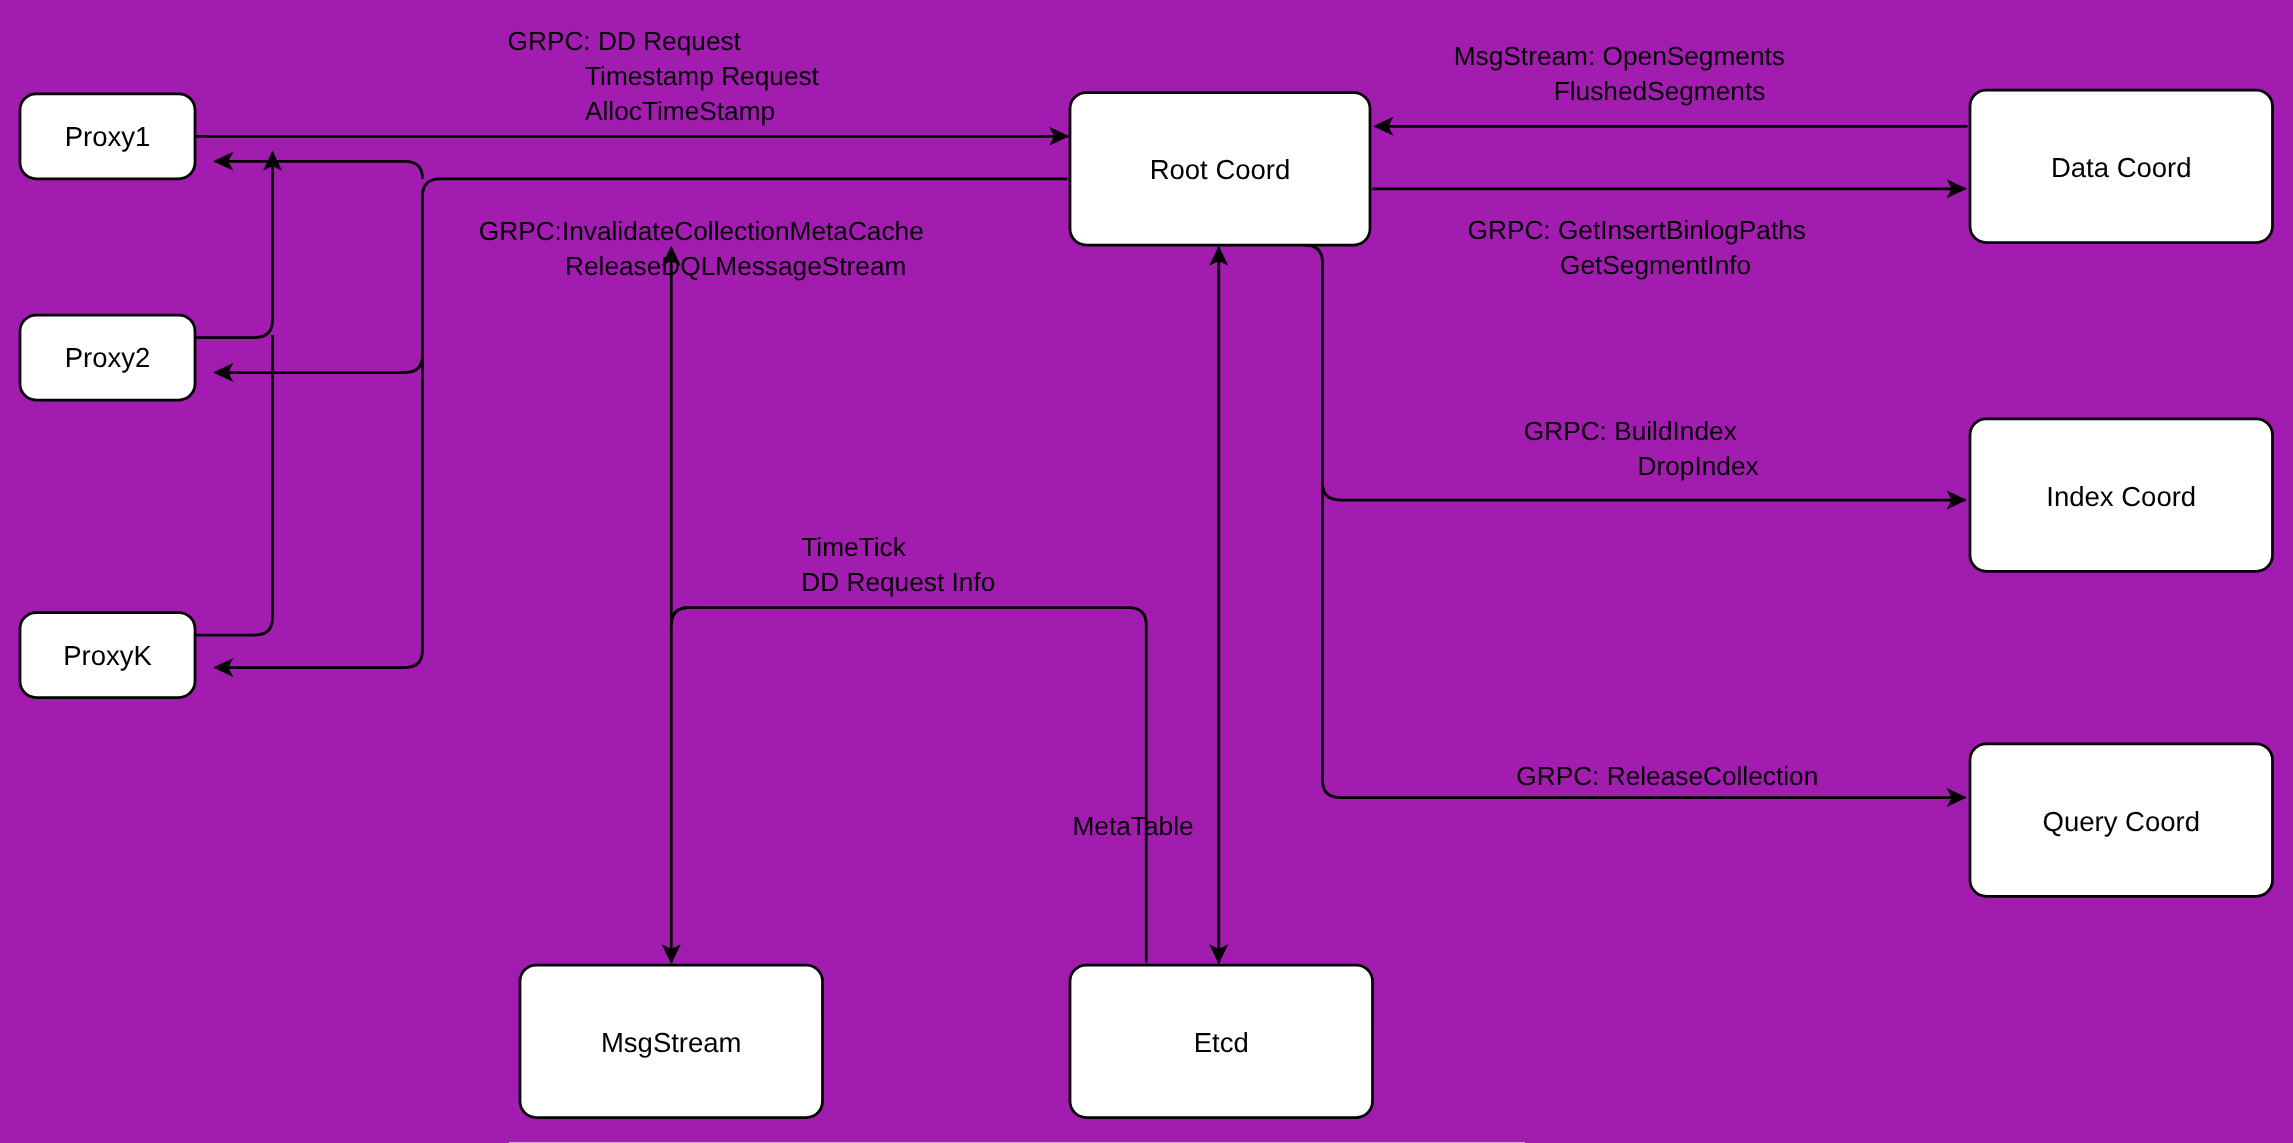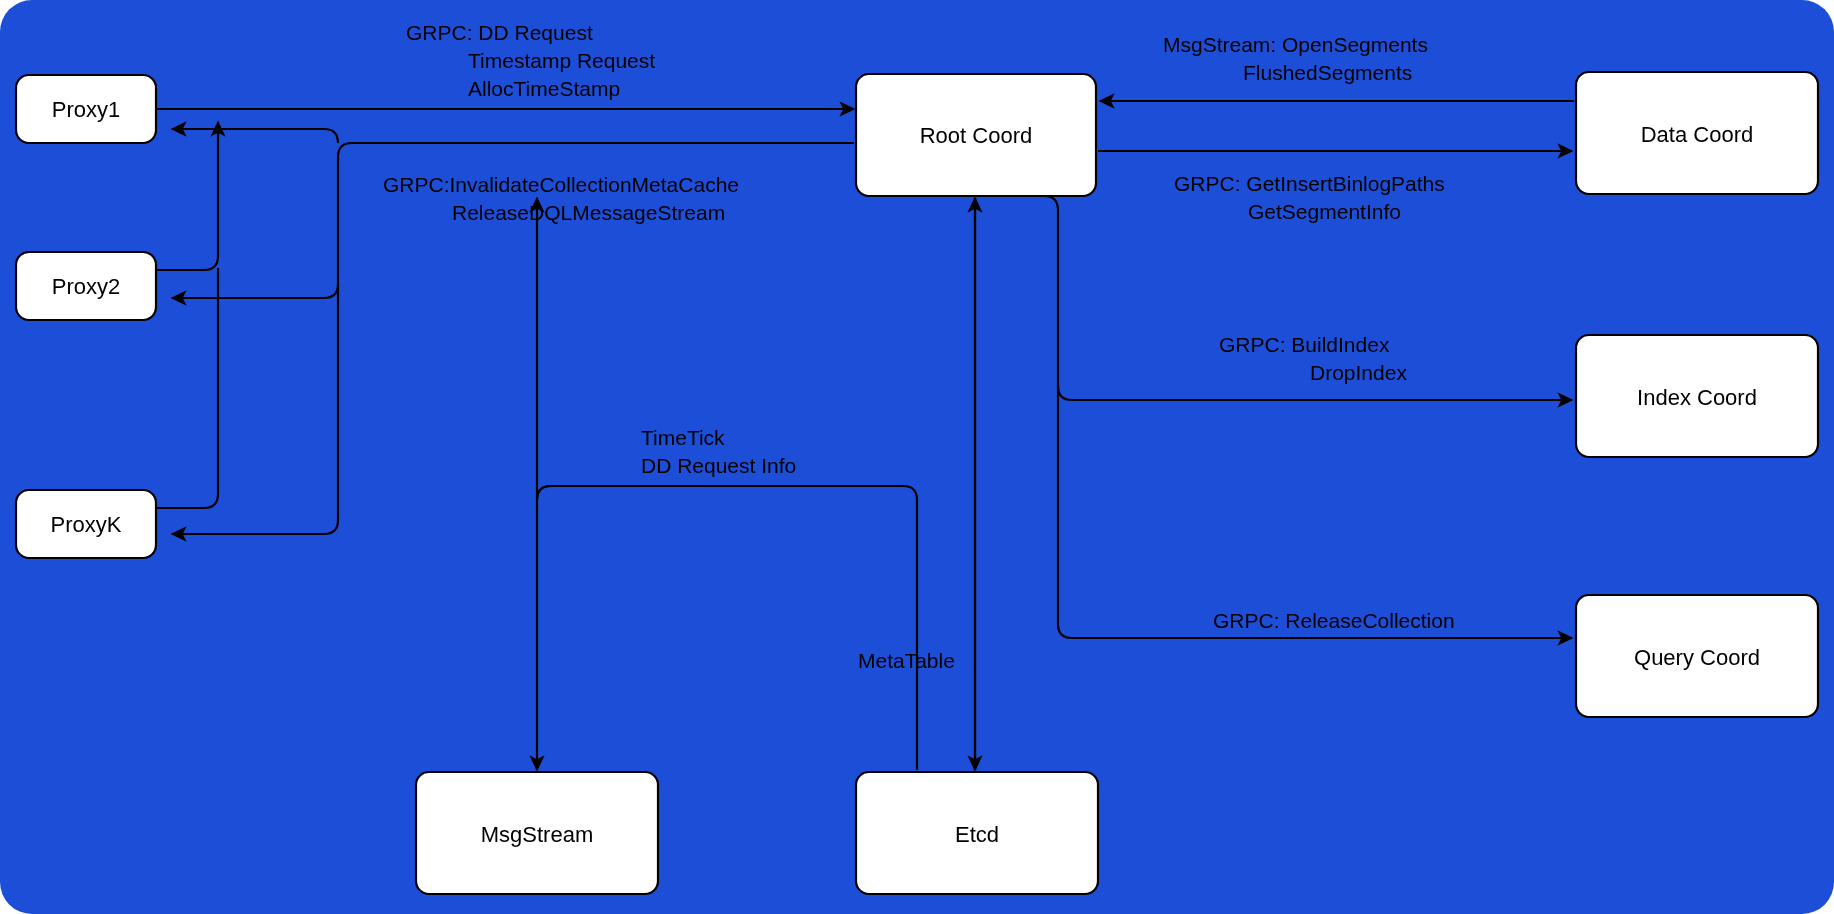--- a/index.html
+++ b/index.html
@@ -4,23 +4,22 @@
 <style>
   html, body {
     margin: 0;
     padding: 0;
     background: #ffffff;
   }
   #canvas-wrap {
     position: relative;
     width: 1834px;
     height: 914px;
-    background: #1d4ed8;
+    background: #a21caf;
     overflow: hidden;
-    border-radius: 32px;
   }
   svg#diagram {
     display: block;
     width: 1834px;
     height: 914px;
     font-family: "Liberation Sans", sans-serif;
   }
   .node-shape {
     fill: #ffffff;
     stroke: #000000;

